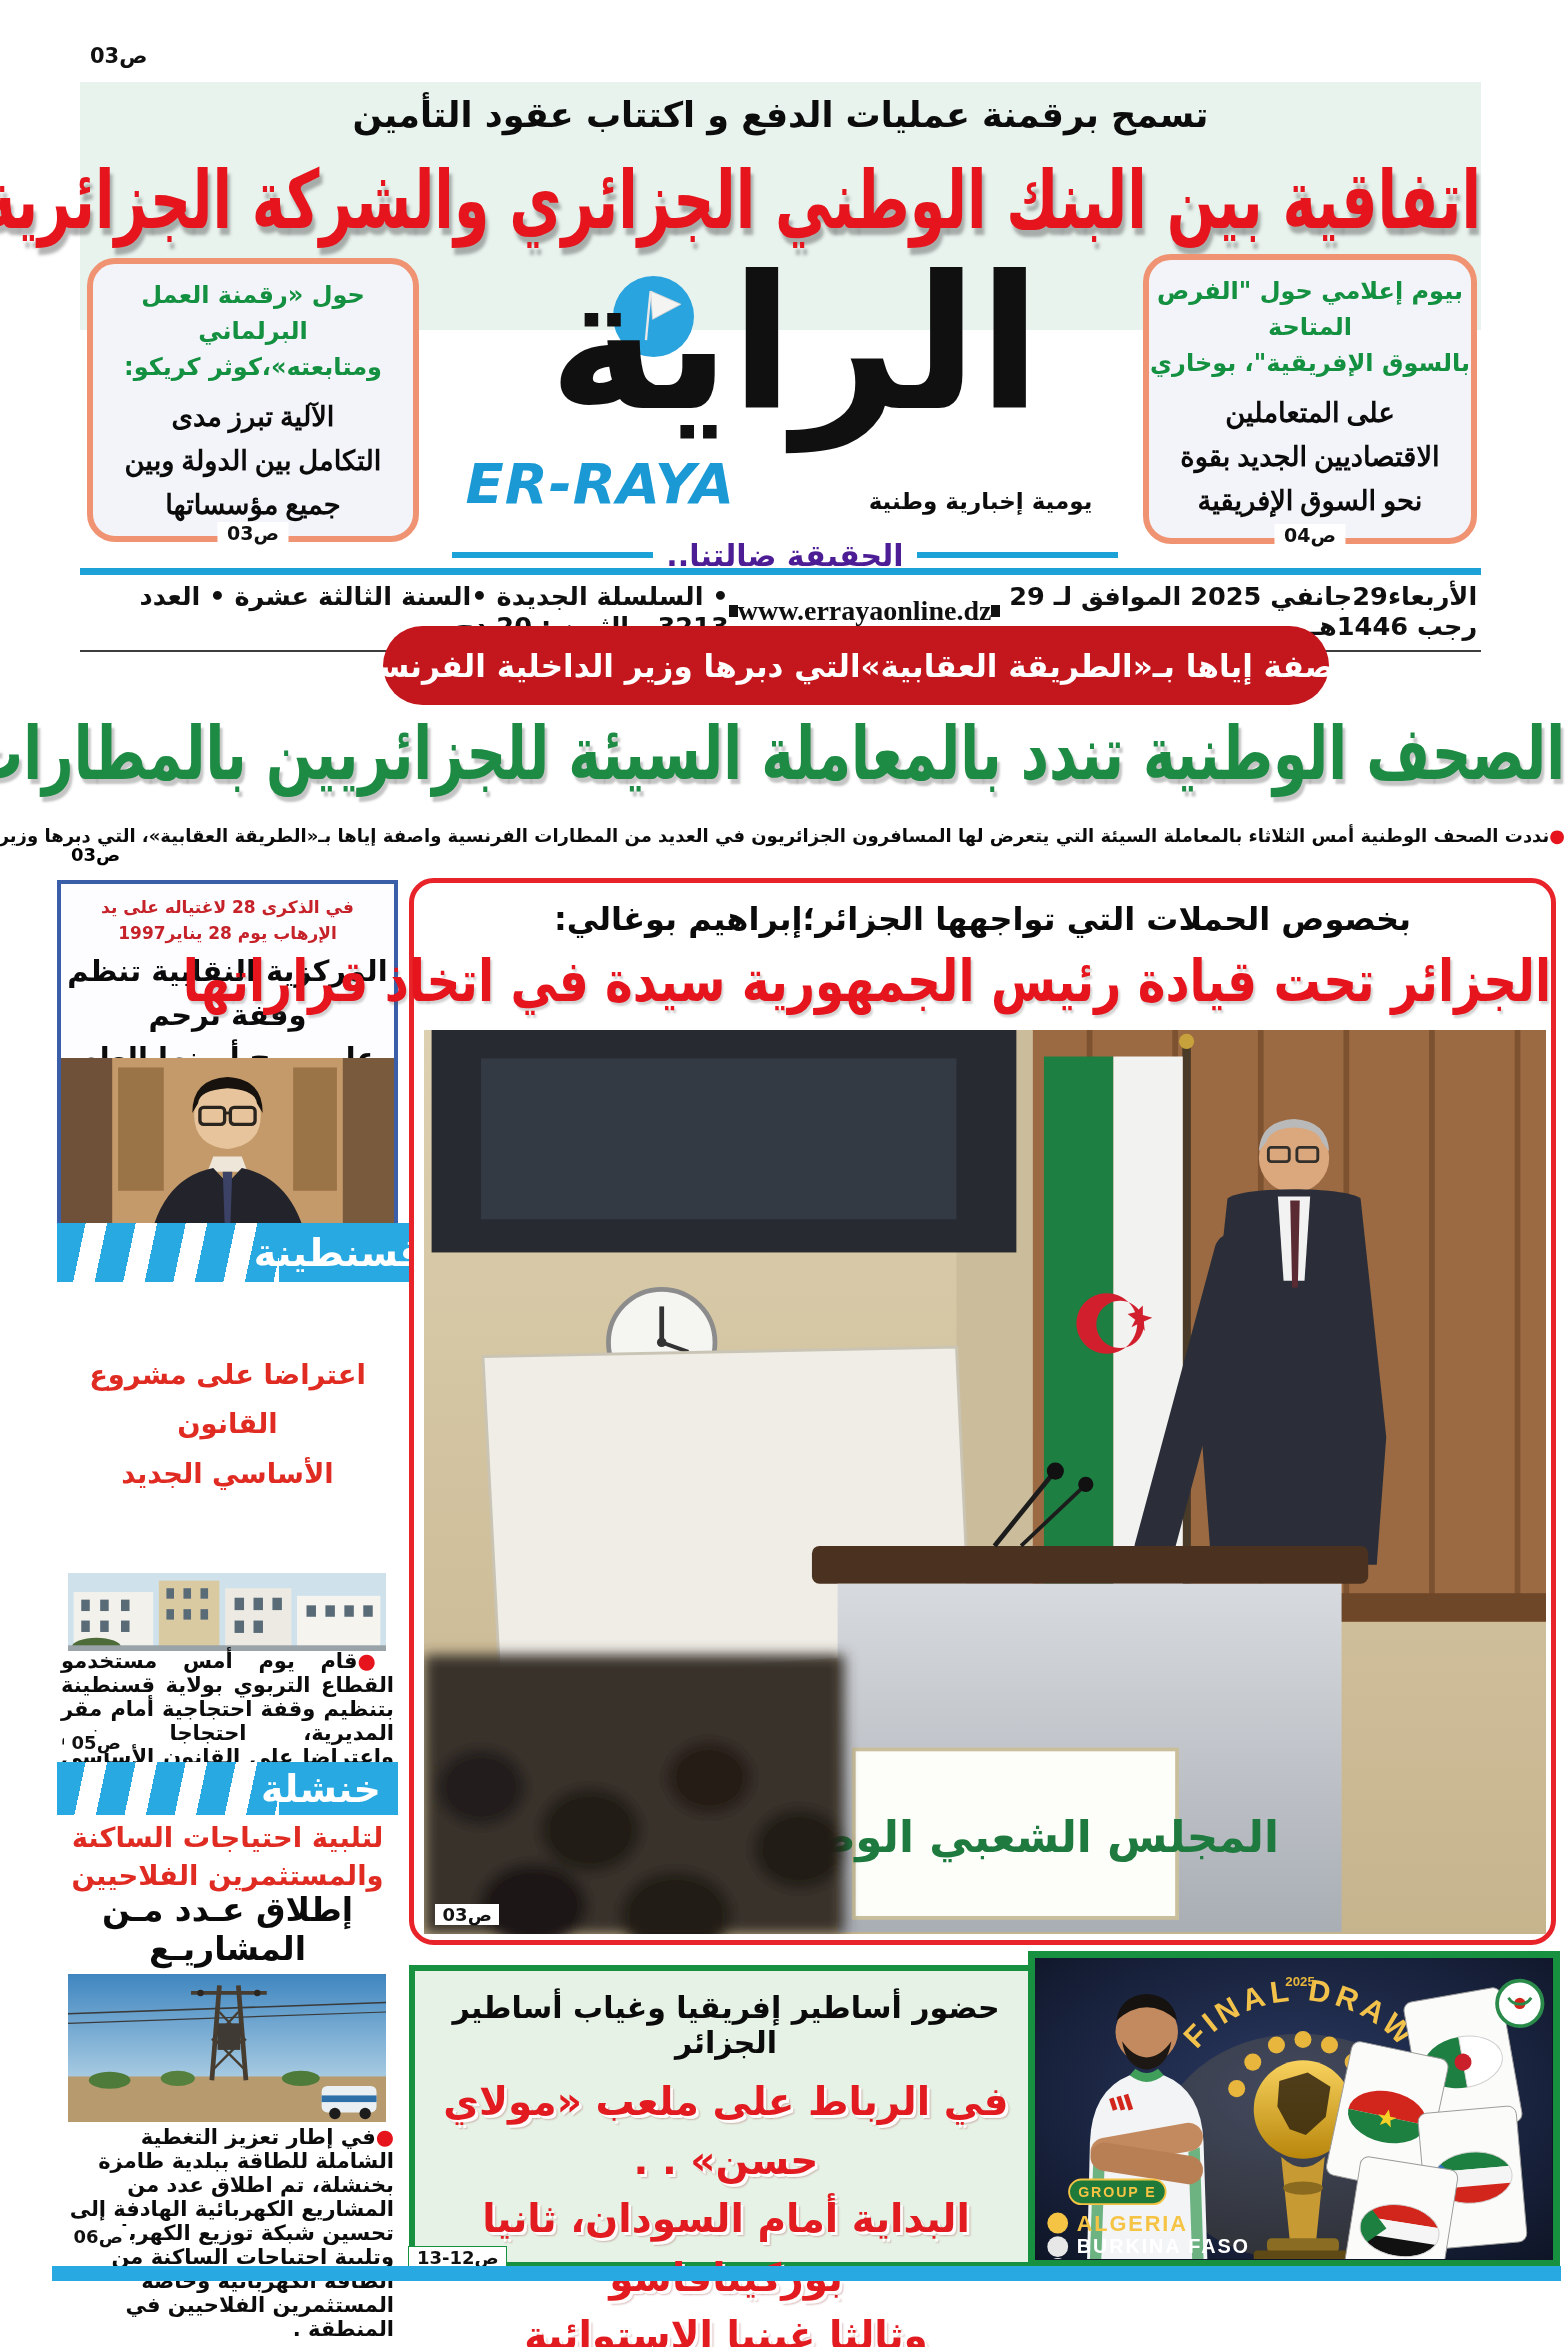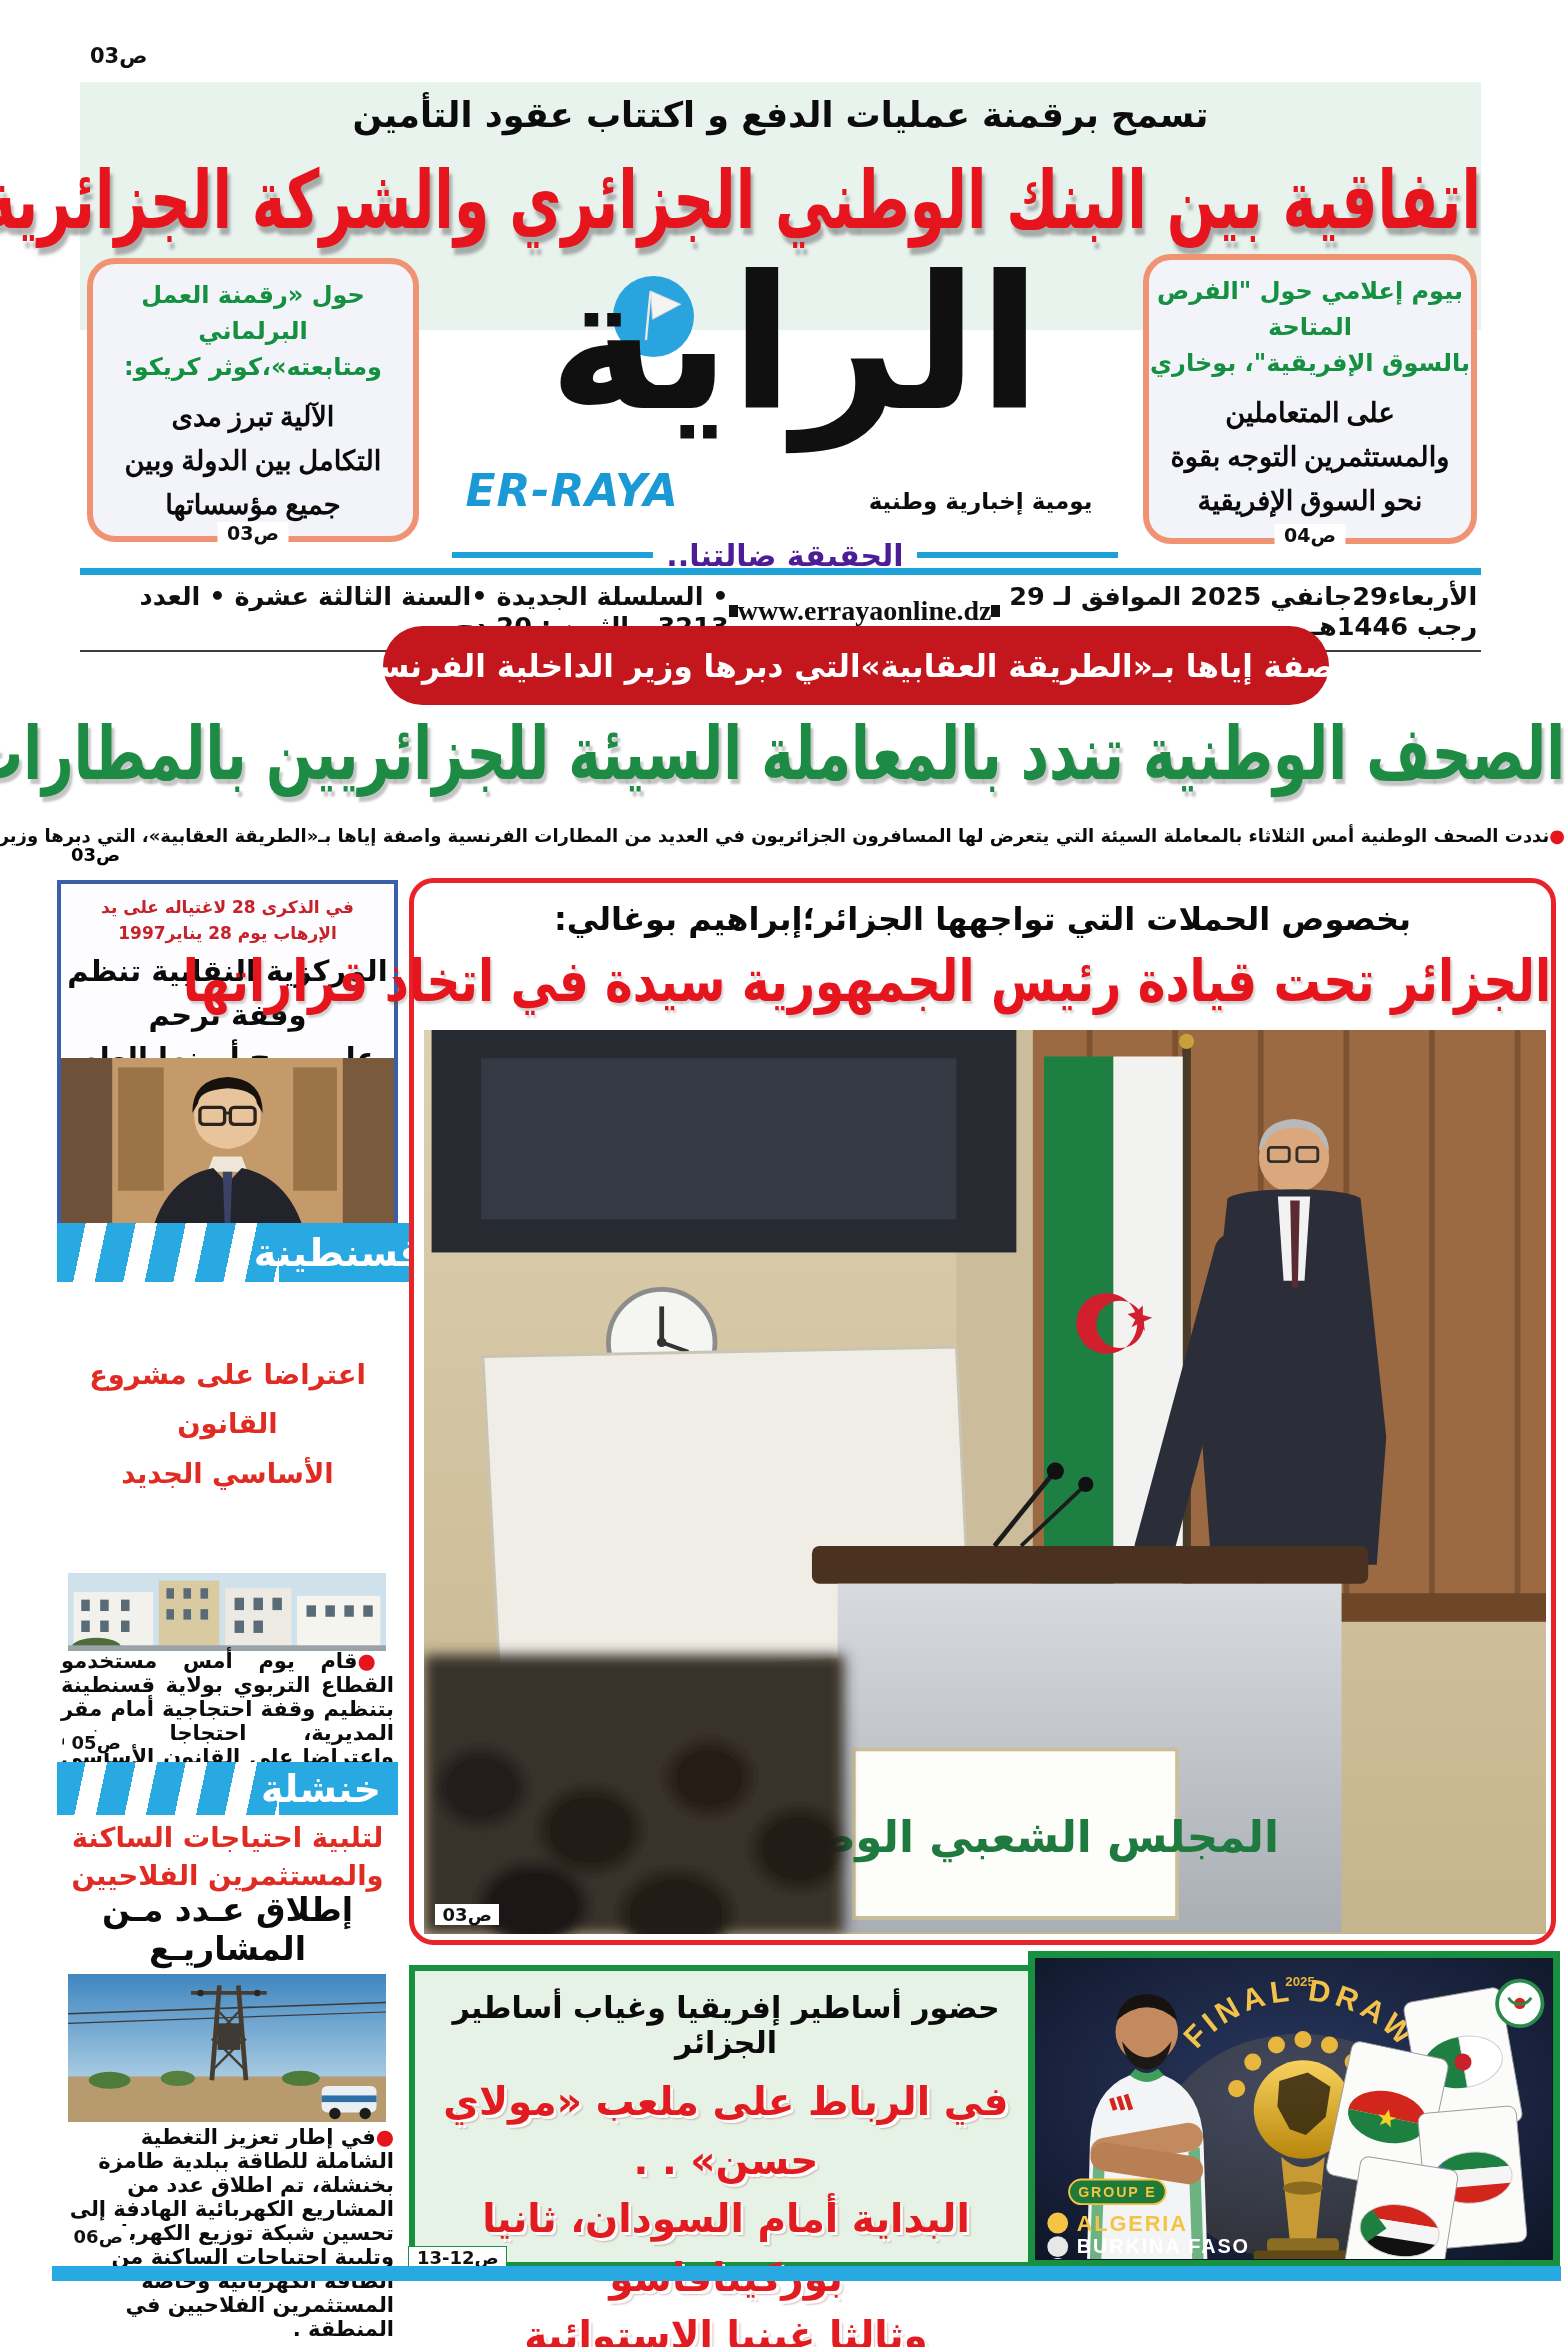--- a/index.html
+++ b/index.html
@@ -23,21 +23,21 @@
   .box-chip{position:absolute;bottom:-7.6px;left:50%;transform:translateX(-50%);
             background:#fff;padding:0 9.5px;font-size:19px;font-weight:bold;color:#111;}
 
   .left-box{left:87px;top:258px;}
   .right-box{left:1143px;top:254px;width:334px;height:290px;}
 
   .logo-wrap{left:492px;top:238px;width:606px;height:301px;}
   .logo-flag{left:121px;top:38px;width:81px;height:81px;z-index:1;}
   .logo-ar{position:absolute;left:0;top:-28px;width:100%;text-align:center;z-index:2;
            font-size:185px;font-weight:bold;color:#101010;line-height:1.45;}
-  .logo-latin{position:absolute;left:-26.5px;bottom:23px;z-index:3;font-size:44px;font-weight:bold;
+  .logo-latin{position:absolute;left:-26.5px;bottom:23px;z-index:3;font-size:56px;font-weight:bold;
               font-style:italic;color:#1a99d5;letter-spacing:0.9px;}
   .logo-sub{position:absolute;right:5.7px;bottom:24.6px;z-index:3;font-size:23px;font-weight:bold;color:#0d0d0d;}
   .tagline-row{left:452px;top:539px;width:666px;height:32px;display:flex;align-items:center;gap:13.2px;}
   .tagline-row .tl-line{flex:1;height:6.6px;background:#1da2d8;}
   .tagline-text{font-size:30px;font-weight:bold;color:#4c1d95;white-space:nowrap;}
 
   .dateline{left:80px;top:568px;width:1401px;}
   .dl-blue{height:6.6px;background:#1da2d8;}
   .dl-row{display:flex;direction:rtl;justify-content:space-between;align-items:center;
           padding:6.6px 3.8px 8.5px 3.8px;font-size:25.6px;font-weight:bold;color:#101010;}
@@ -114,21 +114,21 @@
     <div class="shead pre" dir="rtl">الآلية تبرز مدى
 التكامل بين الدولة وبين
 جميع مؤسساتها</div>
     <div class="box-chip" dir="rtl">ص03</div>
   </div>
 
   <div class="abs side-box right-box">
     <div class="skicker pre" dir="rtl">بيوم إعلامي حول "الفرص المتاحة
 بالسوق الإفريقية"، بوخاري</div>
     <div class="shead pre" dir="rtl">على المتعاملين
-والمستثمرين التوجه بقوة
+الاقتصاديين الجديد بقوة
 نحو السوق الإفريقية</div>
     <div class="box-chip" dir="rtl">ص04</div>
   </div>
 
   <div class="abs logo-wrap">
     <div class="abs logo-flag">
       <svg width="81" height="81" viewBox="0 0 86 86">
         <circle cx="43" cy="43" r="43" fill="#2aa4de"></circle>
         <polygon points="40,16 72,30 42,46" fill="#f4f4f2" stroke="#d5d5d5" stroke-width="1"></polygon>
         <path d="M40,16 Q37,45 35,68" stroke="#e8e8e8" stroke-width="2.5" fill="none"></path>

